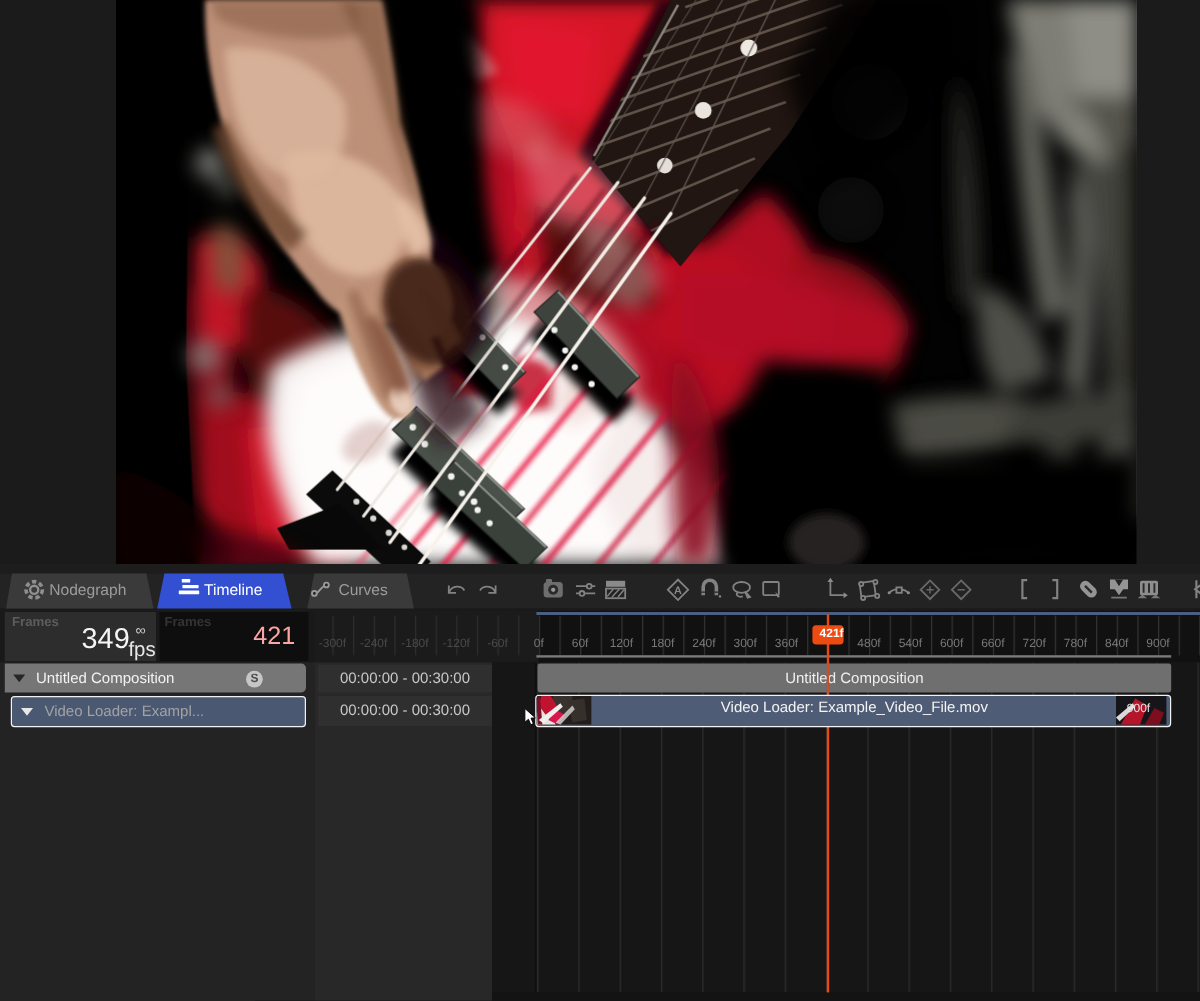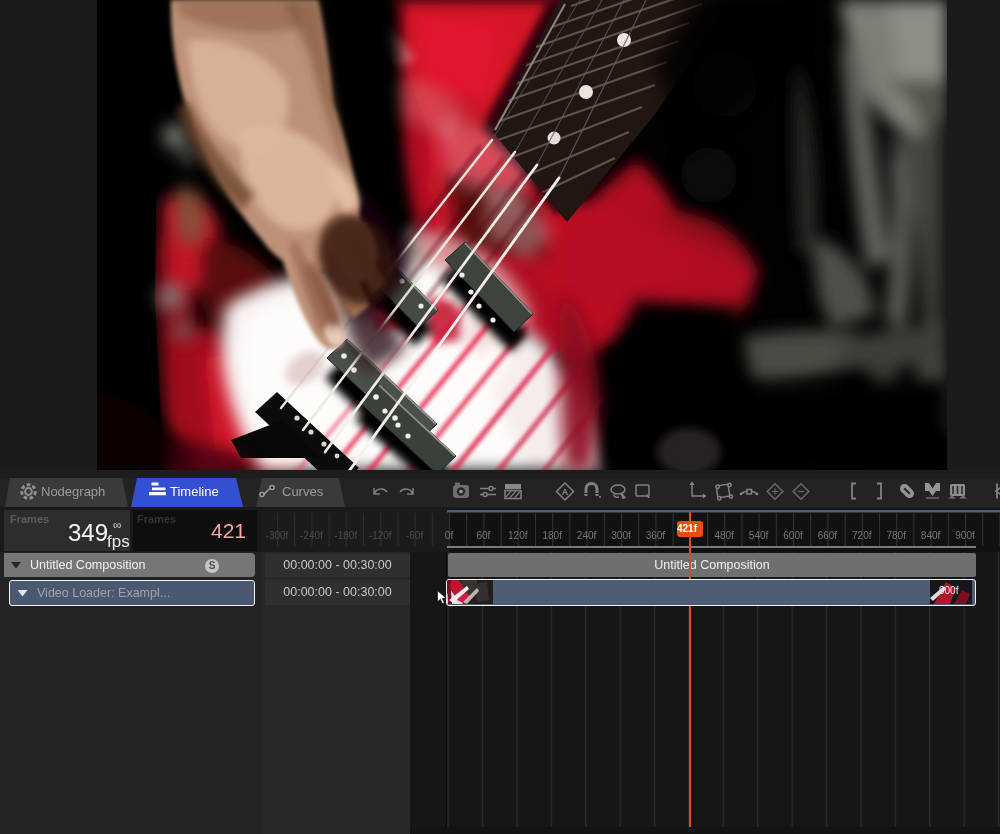--- a/index.html
+++ b/index.html
@@ -501,21 +501,22 @@
       <path d="M0 2 L3 0 L5 24 L1 24 Z" fill="#7d1024"></path>
       <path d="M2 20 L20 6 L22 9 L6 23 Z" fill="#f0eeec"></path>
       <path d="M16 22 L30 8 L32 11 L20 24 Z" fill="#d8d8d4" opacity="0.8"></path>
     </svg>
     <svg class="abs" style="left:483px;top:0px;" width="44" height="24" viewBox="0 0 44 24">
       <rect width="42" height="24" fill="#16161a"></rect>
       <path d="M4 24 L16 2 L26 8 L20 24 Z" fill="#b51529"></path>
       <path d="M24 24 L32 10 L40 14 L36 24 Z" fill="#7d0e20"></path>
       <path d="M0 18 L14 6 L16 9 L3 21 Z" fill="#dadada"></path>
     </svg>
+    <div class="abs" style="left:0;top:2px;width:530px;text-align:center;font-size:12.5px;color:#f4f4f4;">Video Loader: Example_Video_File.mov</div>
     <div class="abs" style="left:492px;top:5px;font-size:10px;color:#e8e8e8;">900f</div>
   </div>
 
-  <div class="abs" style="left:677px;top:521px;width:26px;height:16px;background:#ee4b12;border-radius:3px;color:#fff;font-size:10px;font-weight:bold;text-align:left;line-height:16px;">421f</div>
+  <div class="abs" style="left:677px;top:521px;width:26px;height:16px;background:#ee4b12;border-radius:3px;color:#fff;font-size:10px;font-weight:bold;text-align:right;line-height:16px;">421f</div>
 
   <svg class="abs" style="left:436px;top:590px;" width="13" height="17" viewBox="0 0 15 20">
     <path d="M1.5 0.5 L1.5 14 L5 11 L7.3 16.4 L9.8 15.3 L7.5 10 L11.8 9.6 Z" fill="#fff" stroke="#000" stroke-width="0.9"></path>
   </svg>
 </div>
 
 </body></html>

